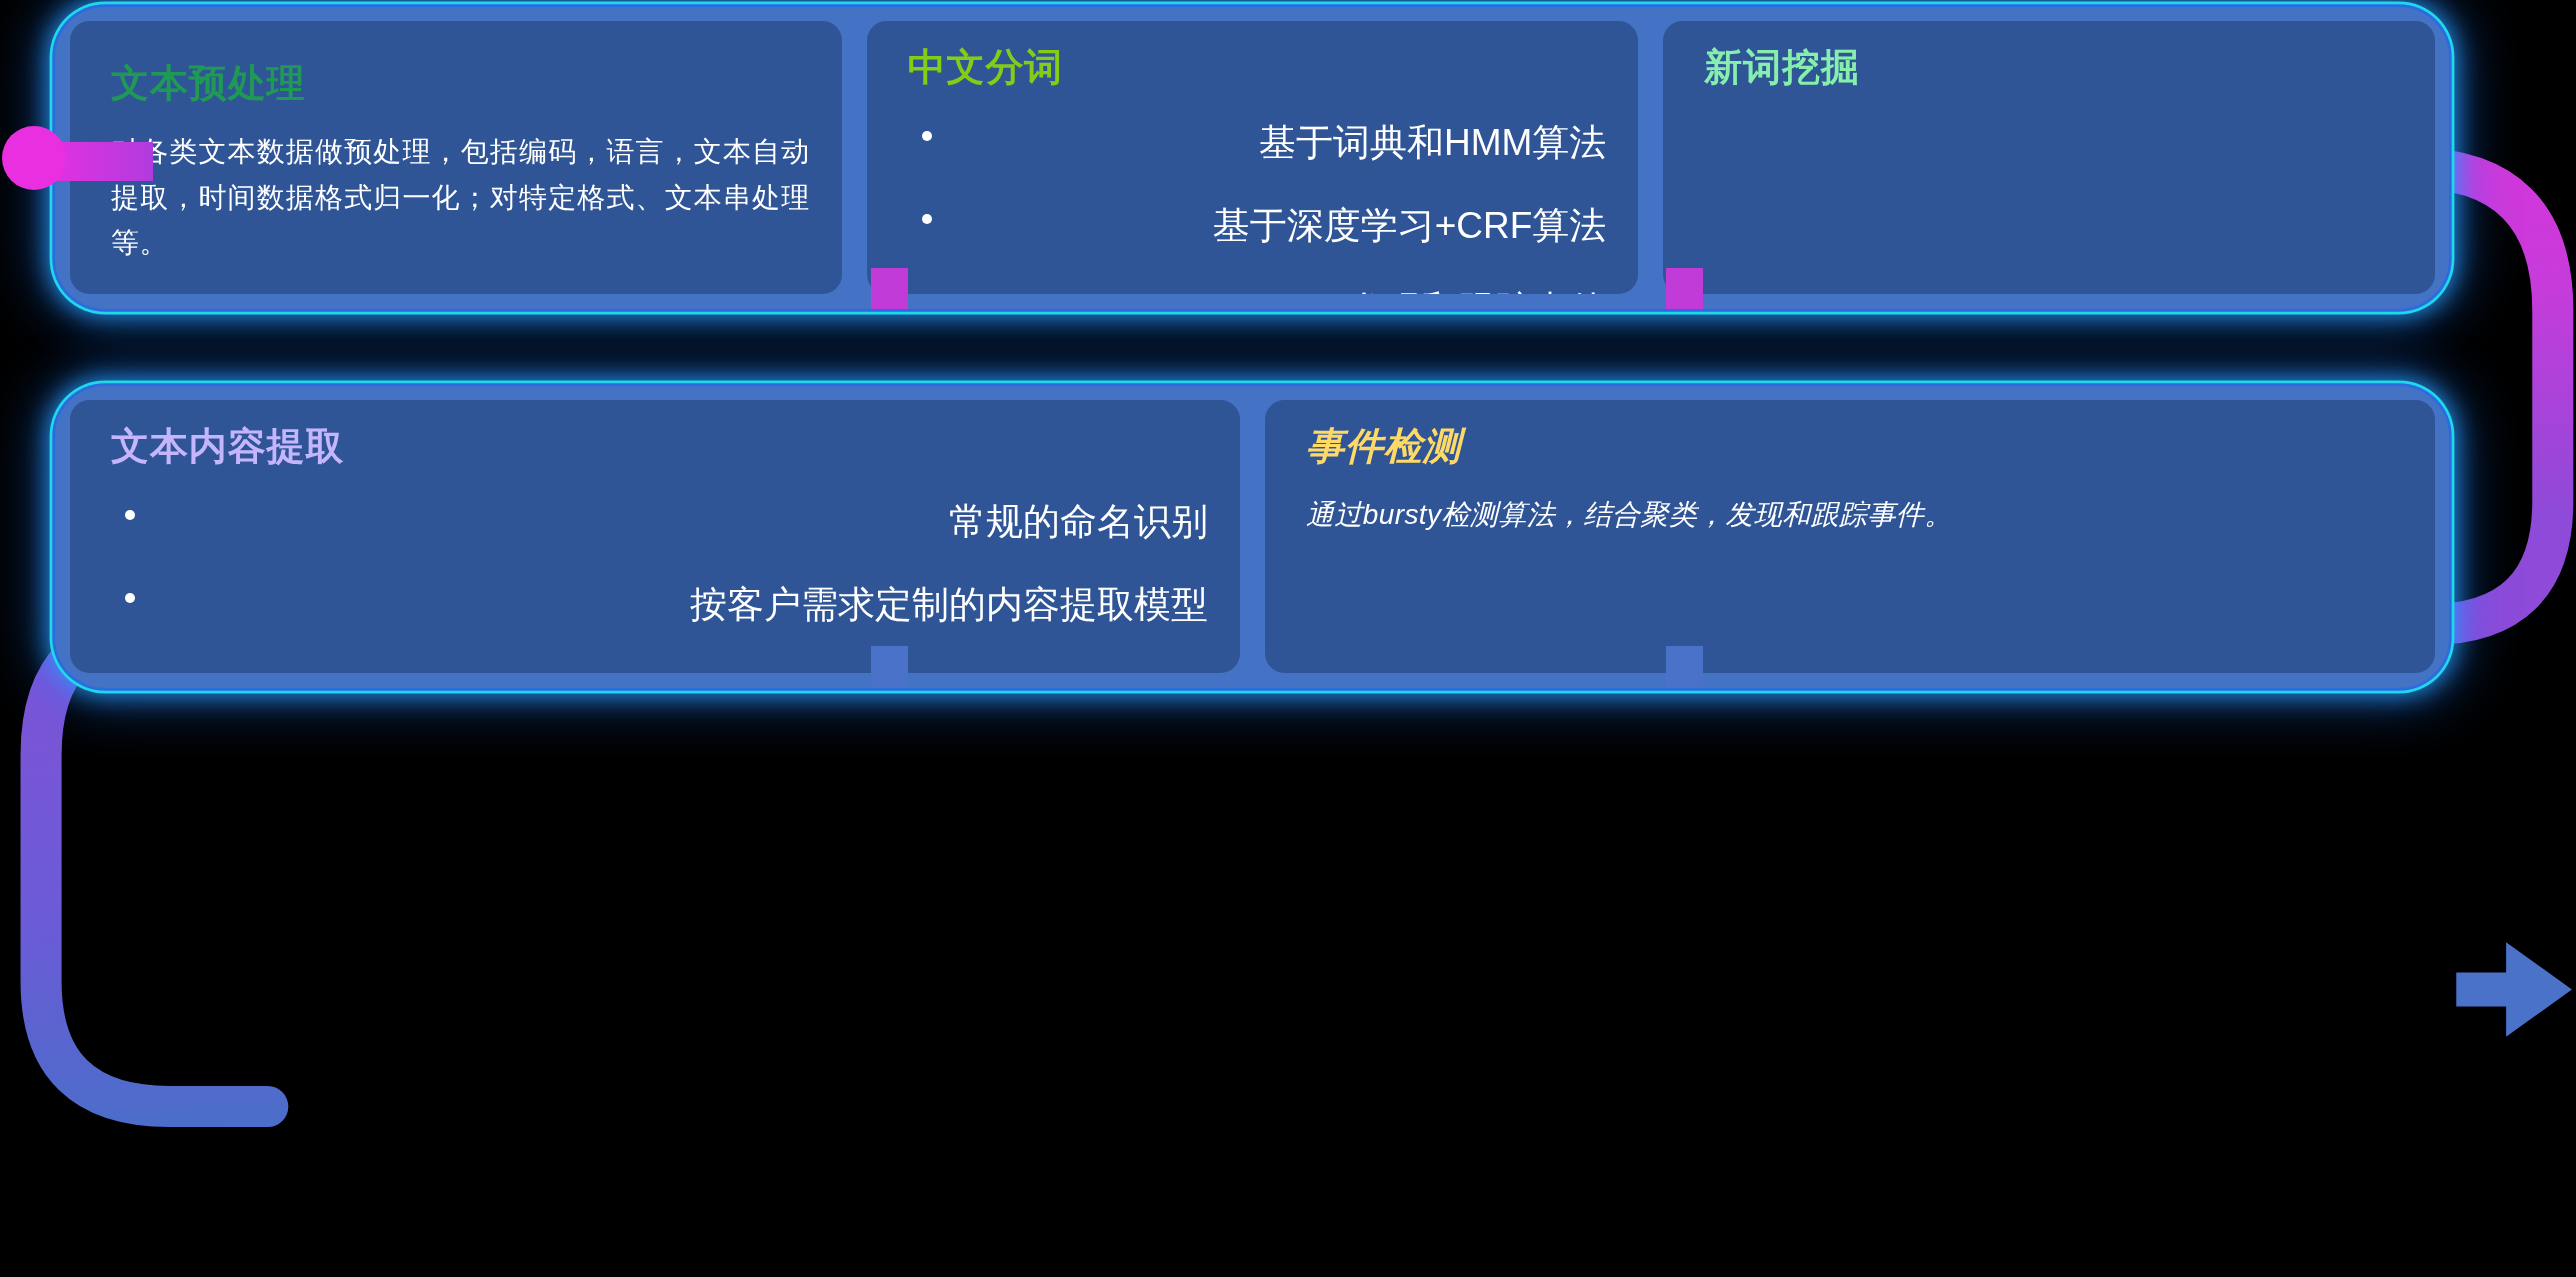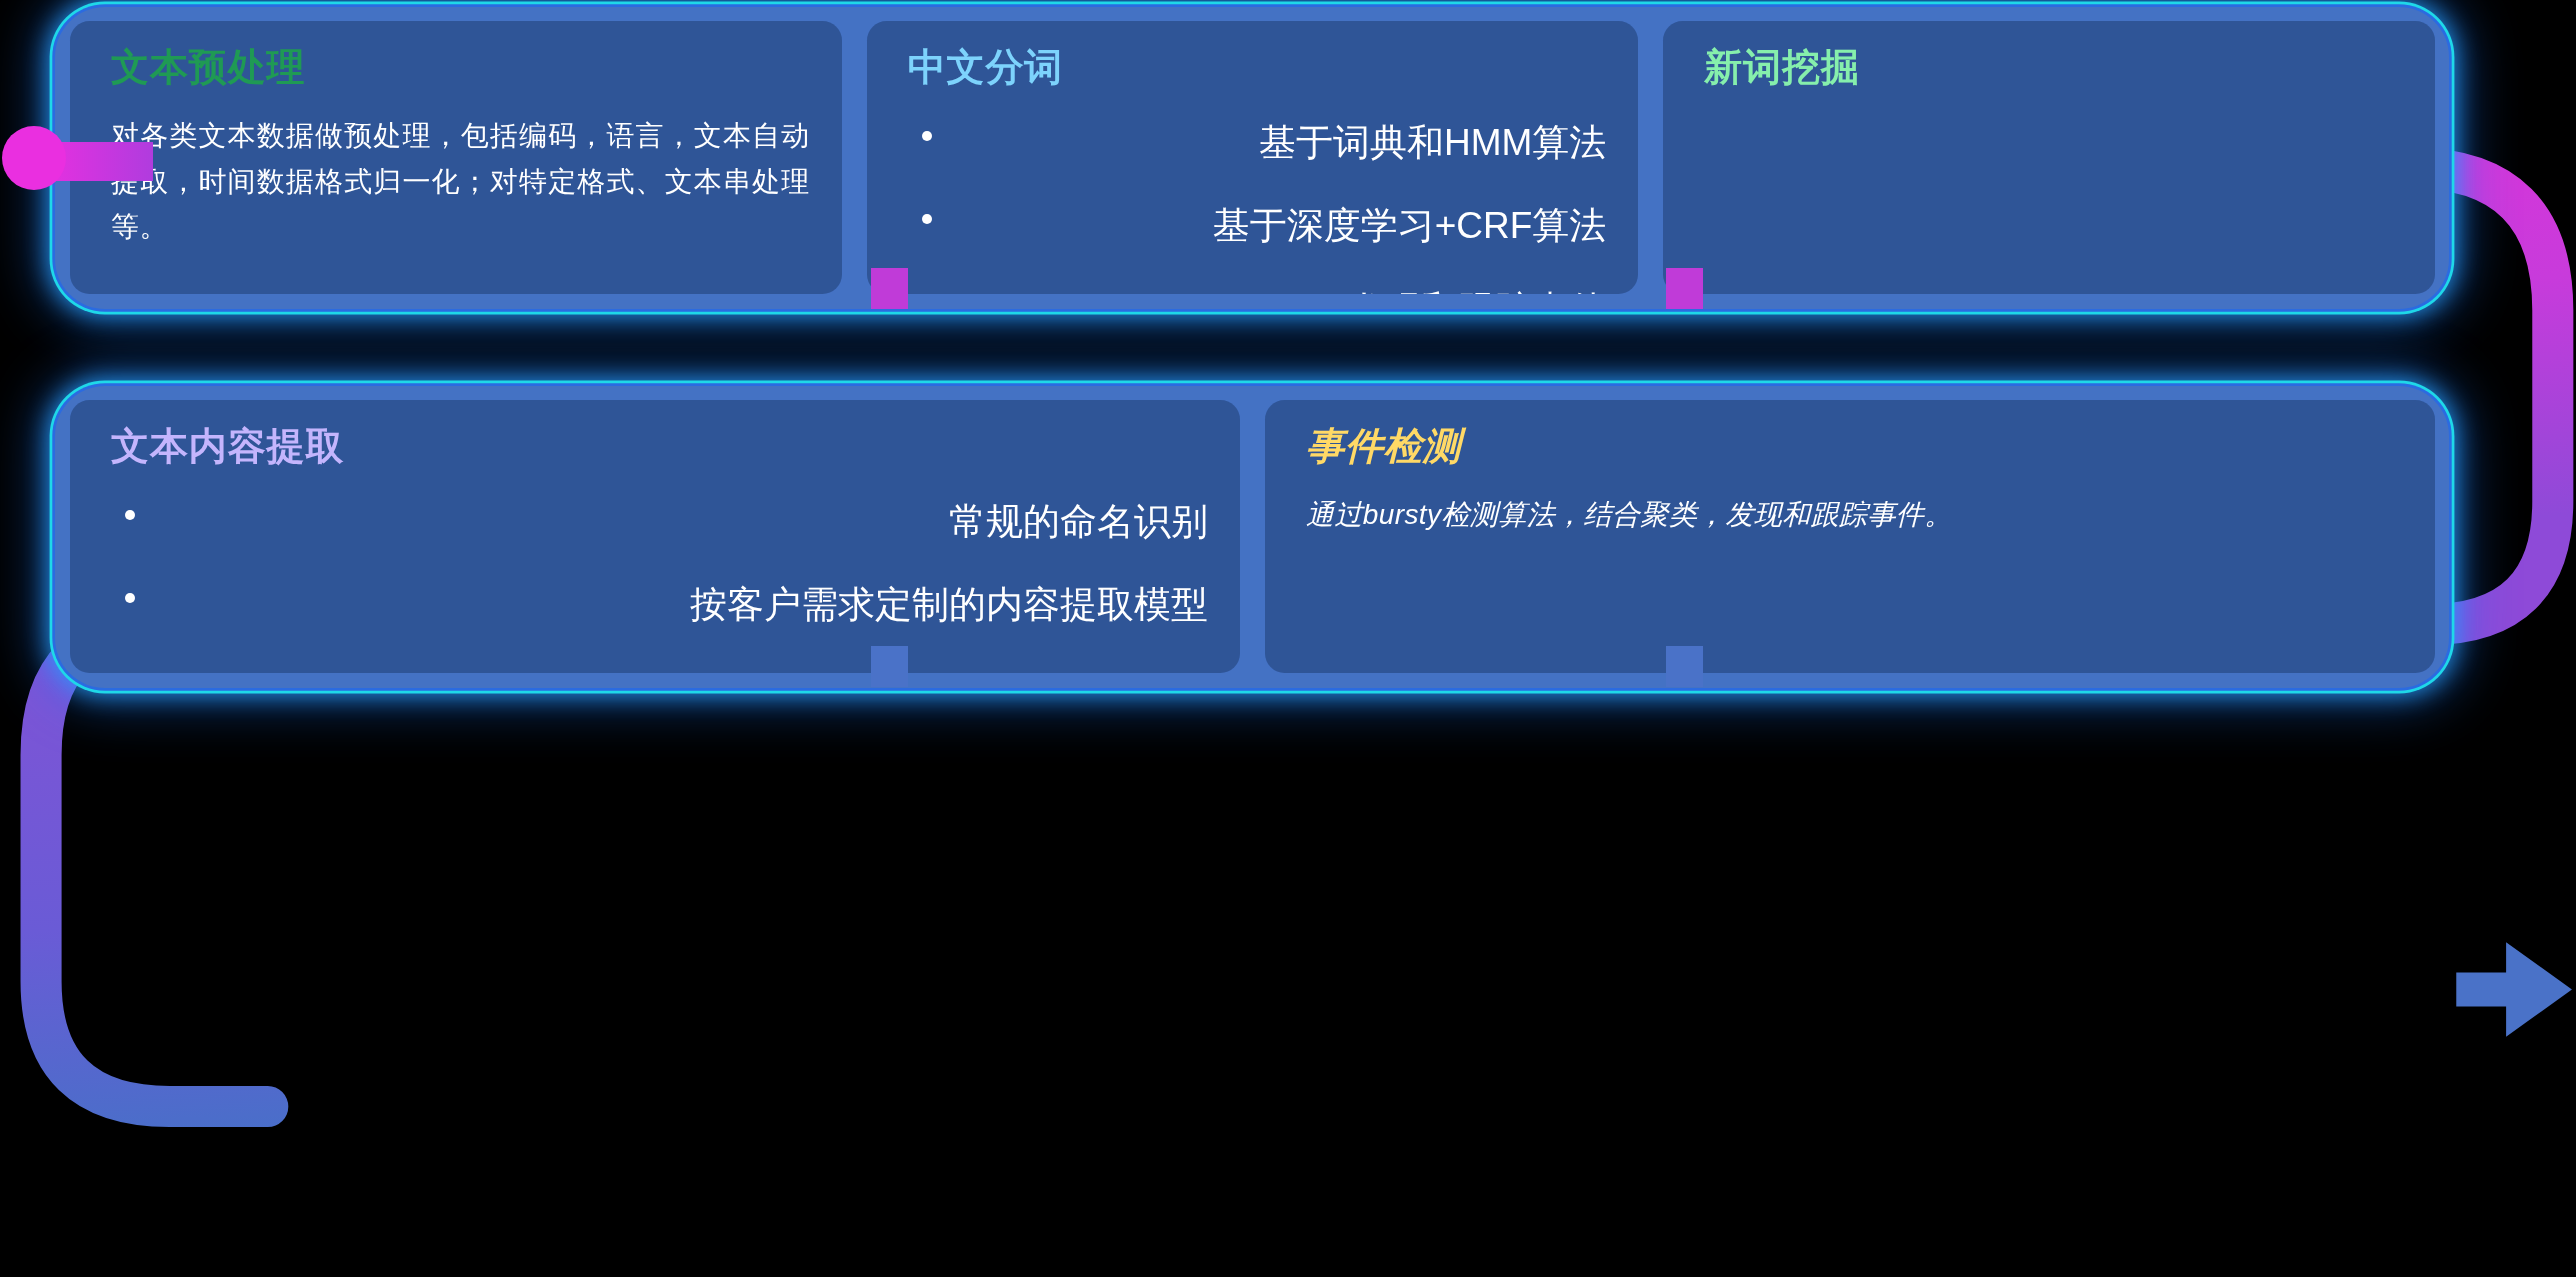--- a/index.html
+++ b/index.html
@@ -196,28 +196,28 @@
   </svg>
 
   <div id="start-stem"></div>
   <div id="start-dot" style="background: rgb(234, 47, 224);"></div>
 
   <div class="row-frame" id="row-top" style="background: rgb(68, 114, 196);"></div>
 
   <div class="row" id="cards-top">
 
     <div class="card" style="background: rgb(47, 85, 151);">
-      <div class="card-title t-green" style="color: rgb(31, 154, 84);">文本预处理</div>
+      <div class="card-title t-green" style="color: rgb(31, 154, 84); margin-top: 16px;">文本预处理</div>
       <div class="card-body">
         <p>对各类文本数据做预处理，包括编码，语言，文本自动提取，时间数据格式归一化；对特定格式、文本串处理等。</p>
       </div>
     </div>
 
     <div class="card" style="background: rgb(47, 85, 151);">
-      <div class="card-title t-lime" style="color: #7dd3fc;">中文分词</div>
+      <div class="card-title t-lime" style="color: #84cc16;">中文分词</div>
       <ul class="bullets">
         <li>基于词典和HMM算法</li>
         <li>基于深度学习+CRF算法</li>
         <li>发现和跟踪事件</li>
       </ul>
     </div>
 
     <div class="card" style="background: rgb(47, 85, 151);">
       <div class="card-title t-gold" style="color: #86efac;">新词挖掘</div>
     </div>

